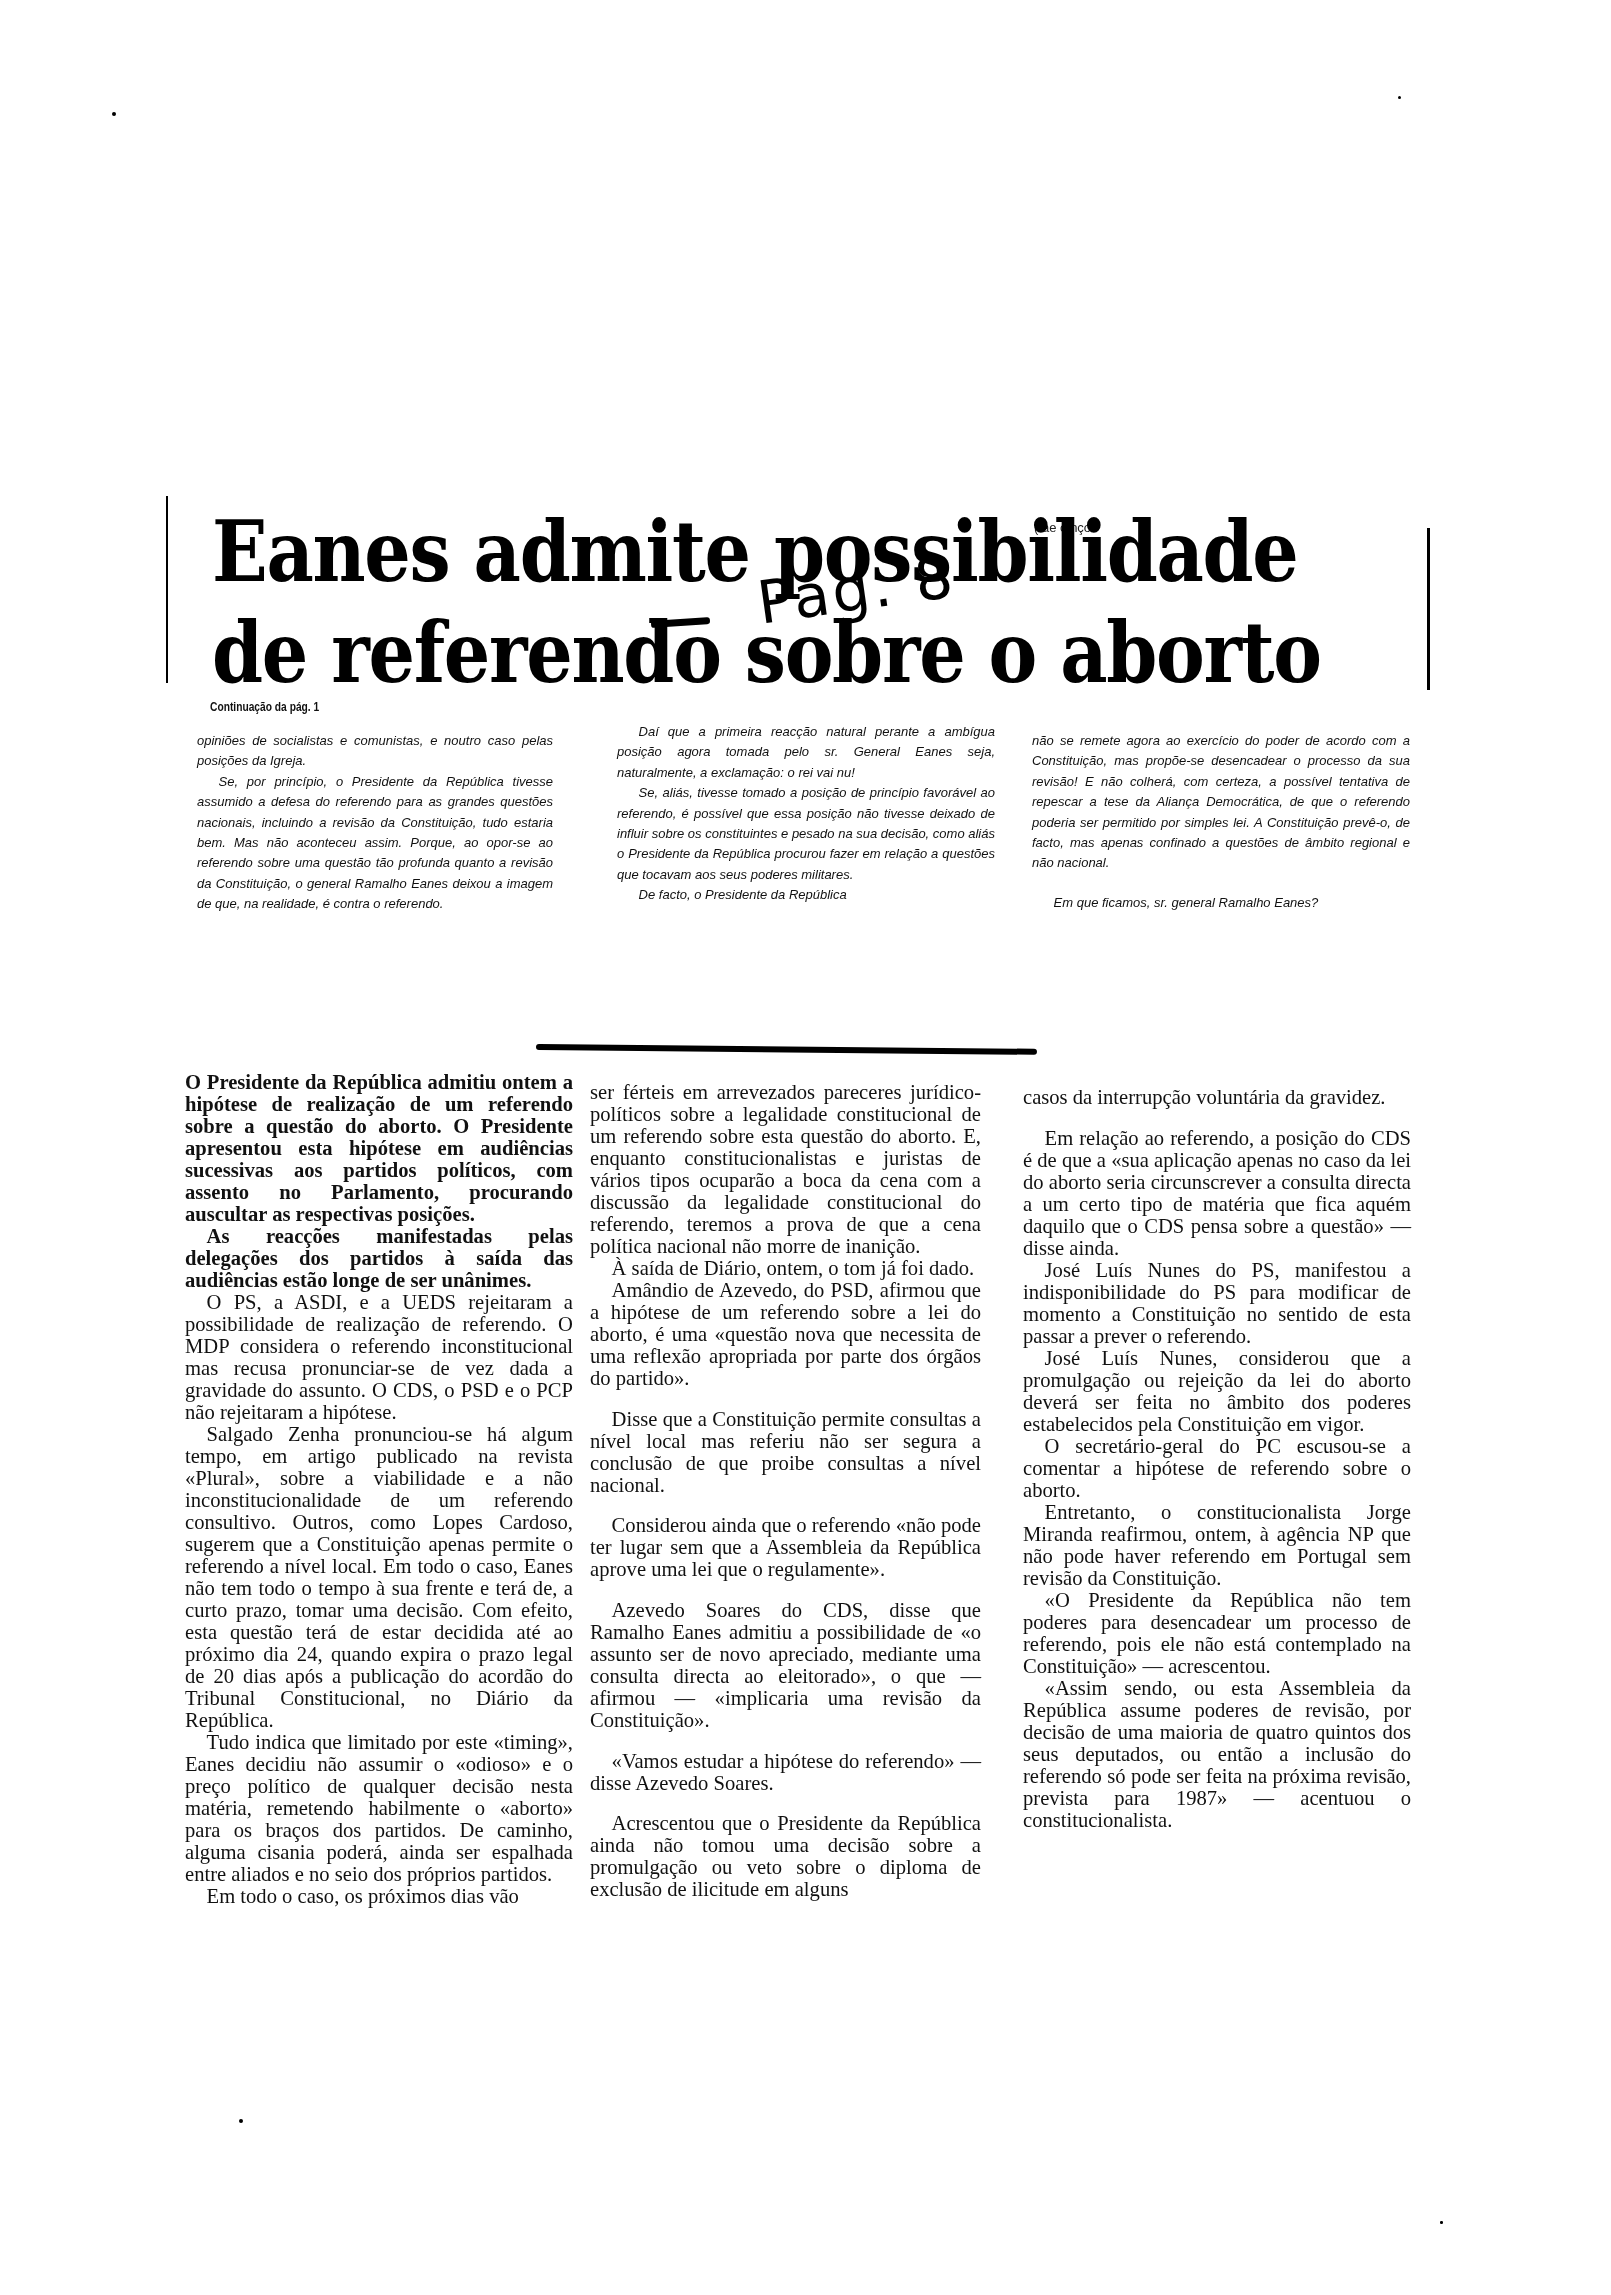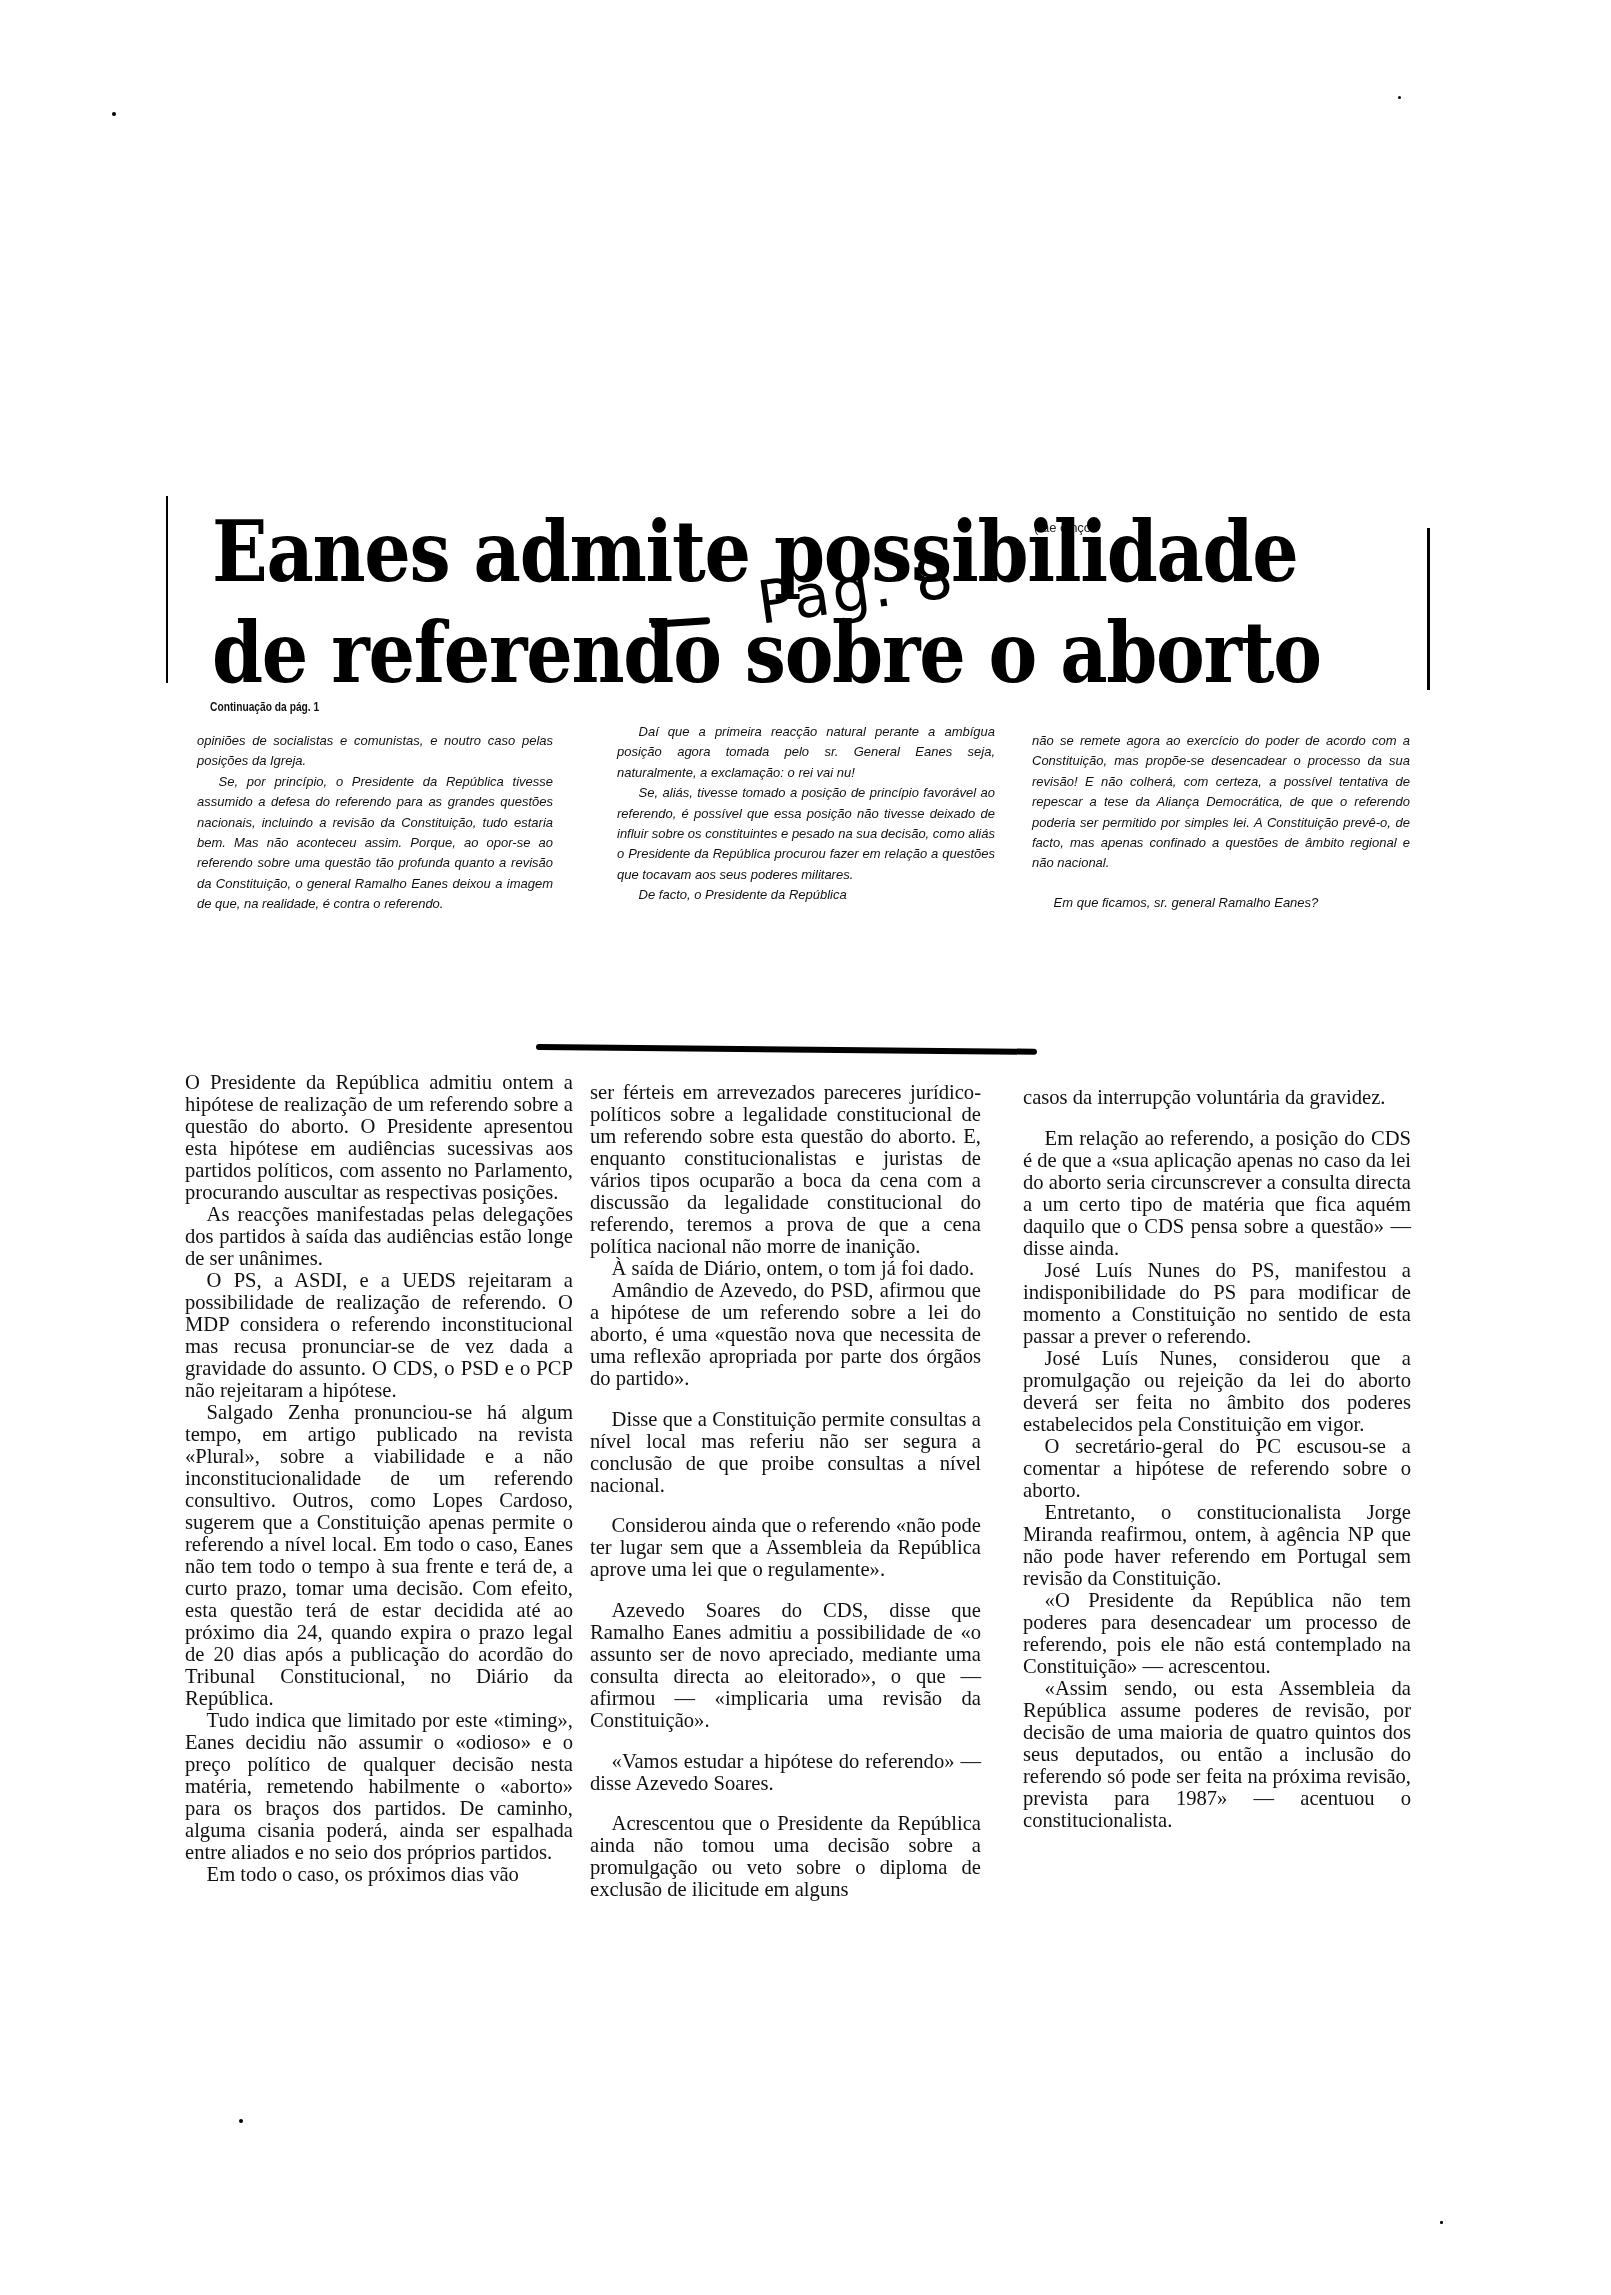--- a/index.html
+++ b/index.html
@@ -10,21 +10,21 @@
   .handwritten { position:absolute; left:757px; top:555px; font-family:"DejaVu Sans", sans-serif; font-size:59px; color:#000; transform:rotate(-8deg); letter-spacing:2.9px; }
   .hand-dash { position:absolute; left:651px; top:619px; width:59px; height:6.9px; background:#000; transform:rotate(-4deg); border-radius:2.9px; }
   .faint-top { position:absolute; left:1034px; top:520px; font-size:13px; color:#222; font-family:"Liberation Sans", sans-serif; }
   .continuation { position:absolute; left:210px; top:699px; font-family:"Liberation Sans", sans-serif; font-weight:bold; font-size:12.8px; transform:scaleX(0.8); transform-origin:left top; }
   .col { position:absolute; text-align:justify; }
   .italic-col { font-family:"Liberation Sans", sans-serif; font-style:italic; font-size:13px; line-height:20.4px; }
   .body-col { font-family:"Liberation Serif", serif; font-size:20.6px; line-height:22px; }
   .col p { margin:0; text-indent:21.6px; }
   .col p.noindent { text-indent:0; }
   .col p.gap { margin-top:18.7px; }
-  .bold-lead { font-weight:normal; }
+  .bold-lead { font-weight:bold; }
   .rule { position:absolute; left:536px; top:1044px; width:501px; height:6.4px; background:#000; transform:rotate(0.55deg); transform-origin:left center; border-radius:3.4px; }
 </style>
 </head>
 <body>
 
 <div class="speck" style="left:112px;top:112px;width:3.9px;height:3.9px;"></div>
 <div class="speck" style="left:1398px;top:96px;width:3.4px;height:3.4px;"></div>
 <div class="speck" style="left:239px;top:2119px;width:3.9px;height:3.9px;"></div>
 <div class="speck" style="left:1440px;top:2221px;width:2.5px;height:2.5px;"></div>
 

